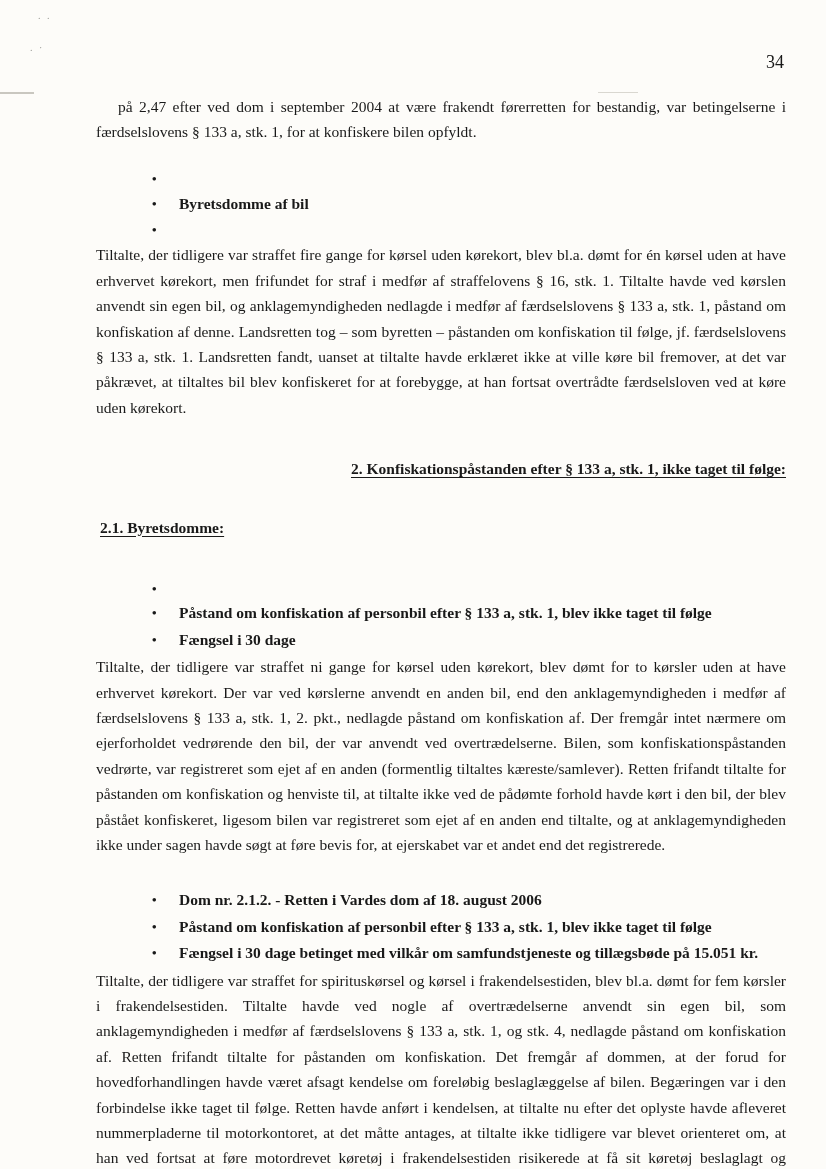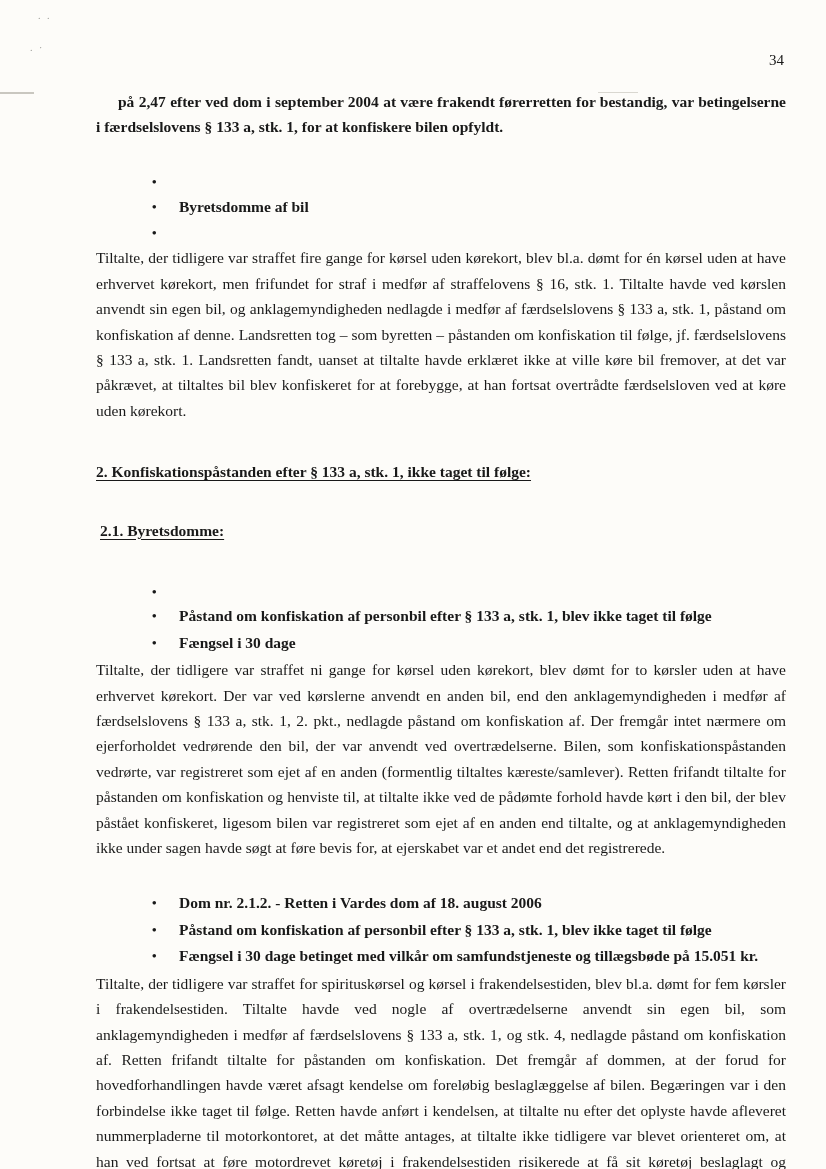--- a/index.html
+++ b/index.html
@@ -17,30 +17,29 @@
     font-family: "Liberation Serif", "DejaVu Serif", serif;
     font-size: 15.5px;
     line-height: 1.64;
     box-sizing: border-box;
     padding: 48px 40px 30px 96px;
     overflow: hidden;
   }
   .page-number {
     text-align: right;
     margin: 0 2px 16px 0;
-    font-size: 15px;
+    font-size: 18px;
   }
   p.body-text {
     margin: 0;
     text-align: justify;
   }
   p.intro {
     text-indent: 22px;
-    margin-bottom: 30px;
-    font-weight: bold;
+    margin-bottom: 22px;
   }
   ul.bullets {
     list-style: none;
     margin: 0 0 2px 56px;
     padding: 0;
     font-weight: bold;
   }
   ul.bullets li {
     display: flex;
     margin: 0 0 1px 0;
@@ -48,20 +47,21 @@
   ul.bullets .dot {
     flex: 0 0 27px;
     font-size: 13px;
     padding-top: 2px;
   }
   .section-heading {
     font-weight: bold;
     text-decoration: underline;
     text-underline-offset: 3px;
     margin: 36px 0 0 0;
+    text-align: right;
   }
   .sub-heading {
     font-weight: bold;
     text-decoration: underline;
     text-underline-offset: 3px;
     margin: 33px 0 0 4px;
   }
   .bullets.mt-lg { margin-top: 36px; }
   .bullets.mt-md { margin-top: 30px; }
   

